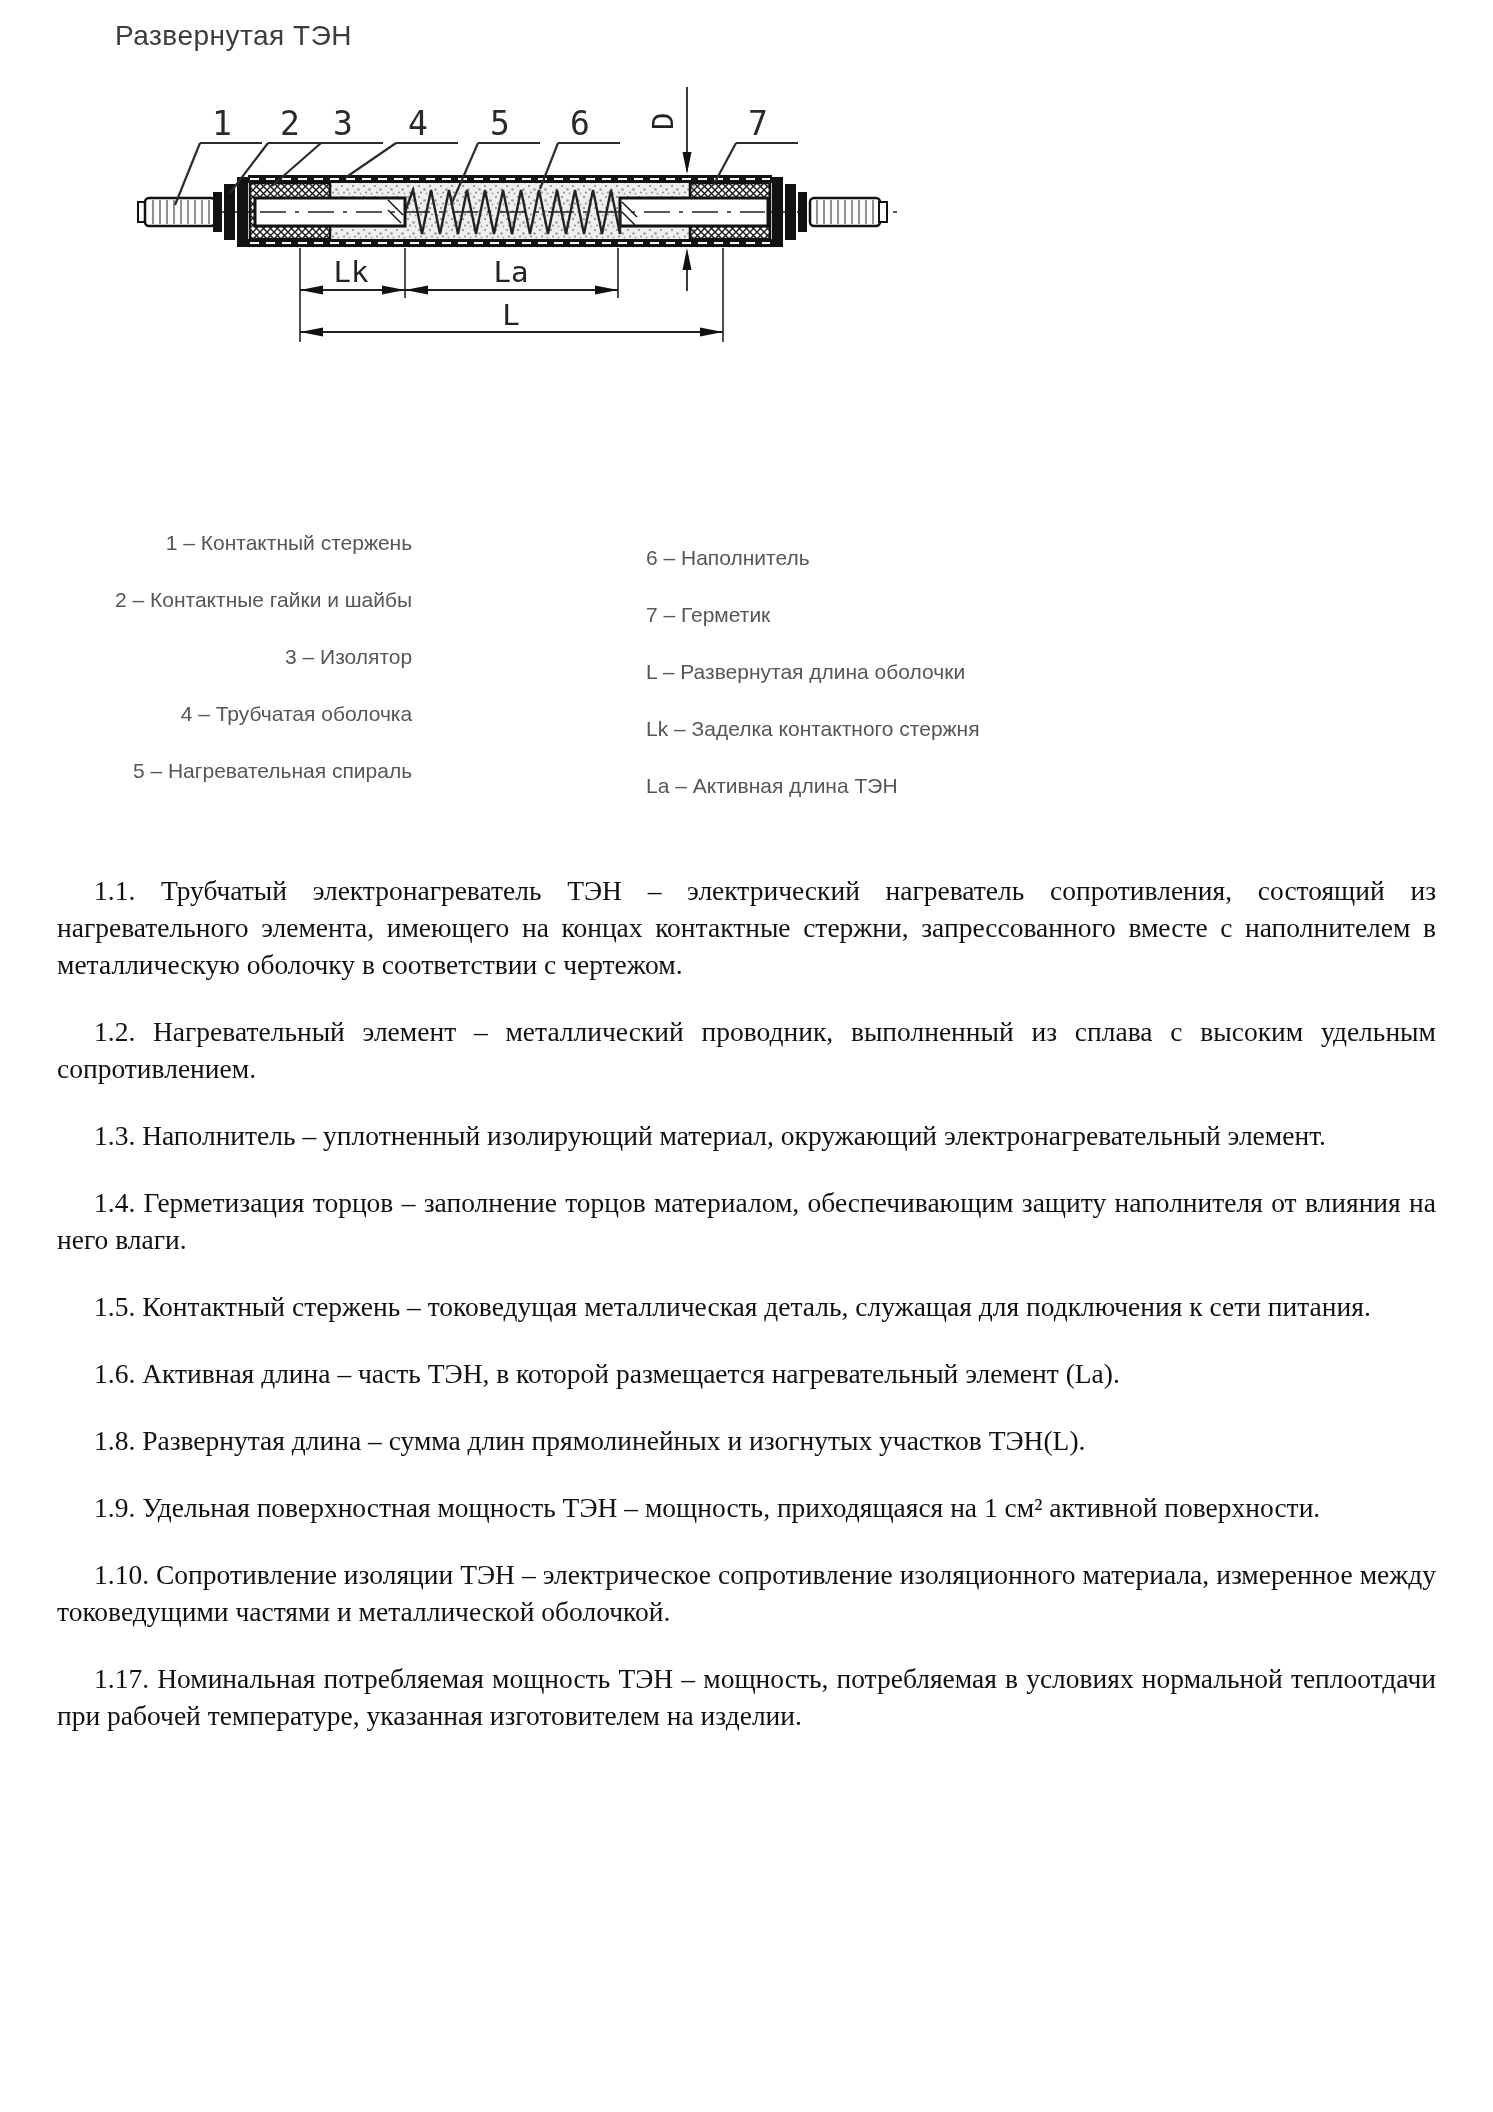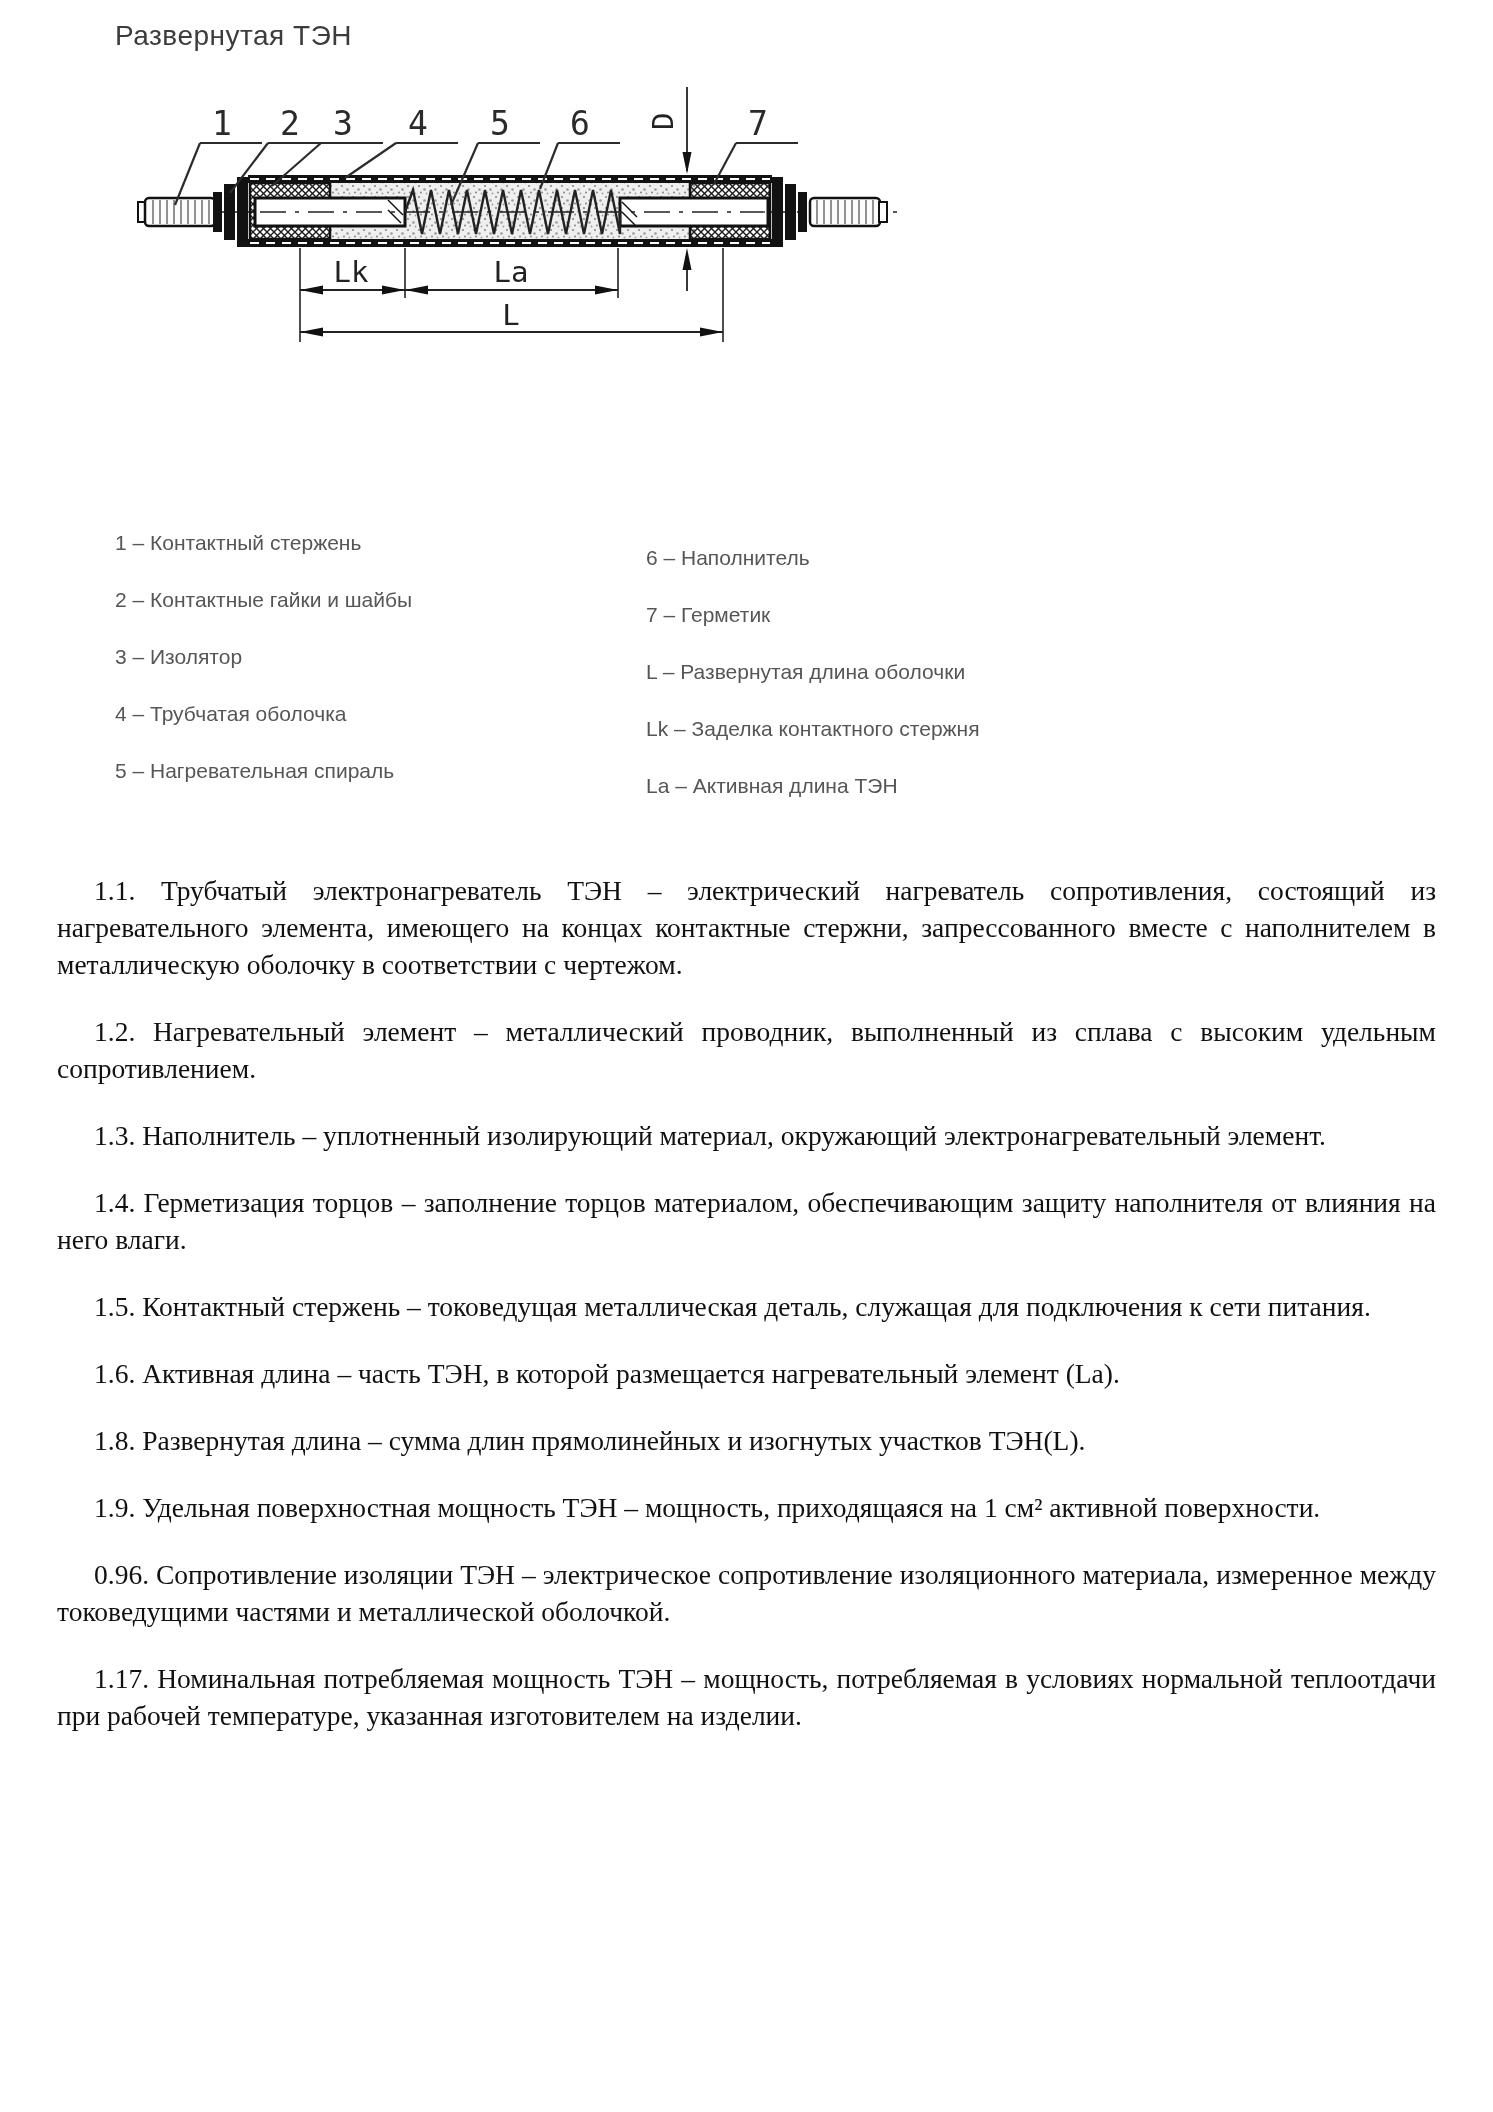--- a/index.html
+++ b/index.html
@@ -17,21 +17,21 @@
     font-family:"Liberation Sans", sans-serif;
     font-size:28px;color:#3c3c3c;letter-spacing:.5px;
   }
   .diagram-svg{position:absolute;left:120px;top:85px;}
   
   .legend-col{
     position:absolute;display:flex;flex-direction:column;gap:33px;
     font-family:"Liberation Sans", sans-serif;
     font-size:21px;line-height:24px;color:#565656;
   }
-  .legend-left{left:115px;top:531px;}
+  .legend-left{left:115px;top:531px;text-align:right;}
   .legend-right{left:646px;top:546px;}
   
   .terms{padding:0 57px;}
   .terms h2{
     margin:0 0 38px 28px;
     font-family:"Liberation Serif", serif;
     font-size:26px;font-weight:bold;color:#000;
   }
   .terms p{
     margin:30px 0 0 0;
@@ -217,15 +217,15 @@
 
 <div class="terms">
   <p>1.1. Трубчатый электронагреватель ТЭН – электрический нагреватель сопротивления, состоящий из нагревательного элемента, имеющего на концах контактные стержни, запрессованного вместе с наполнителем в металлическую оболочку в соответствии с чертежом.</p>
   <p>1.2. Нагревательный элемент – металлический проводник, выполненный из сплава с высоким удельным сопротивлением.</p>
   <p>1.3. Наполнитель – уплотненный изолирующий материал, окружающий электронагревательный элемент.</p>
   <p>1.4. Герметизация торцов – заполнение торцов материалом, обеспечивающим защиту наполнителя от влияния на него влаги.</p>
   <p>1.5. Контактный стержень – токоведущая металлическая деталь, служащая для подключения к сети питания.</p>
   <p>1.6. Активная длина – часть ТЭН, в которой размещается нагревательный элемент (La).</p>
   <p>1.8. Развернутая длина – сумма длин прямолинейных и изогнутых участков ТЭН(L).</p>
   <p>1.9. Удельная поверхностная мощность ТЭН – мощность, приходящаяся на 1 см² активной поверхности.</p>
-  <p>0.96. Сопротивление изоляции ТЭН – электрическое сопротивление изоляционного материала, измеренное между токоведущими частями и металлической оболочкой.</p>
+  <p>1.10. Сопротивление изоляции ТЭН – электрическое сопротивление изоляционного материала, измеренное между токоведущими частями и металлической оболочкой.</p>
   <p>1.17. Номинальная потребляемая мощность ТЭН – мощность, потребляемая в условиях нормальной теплоотдачи при рабочей температуре, указанная изготовителем на изделии.</p>
 </div>
 
 </body></html>

